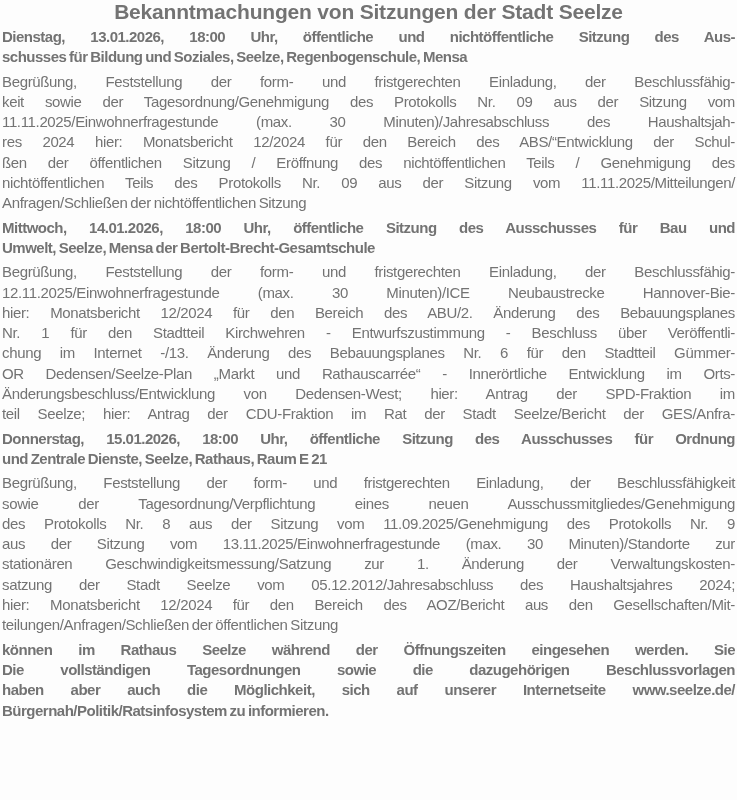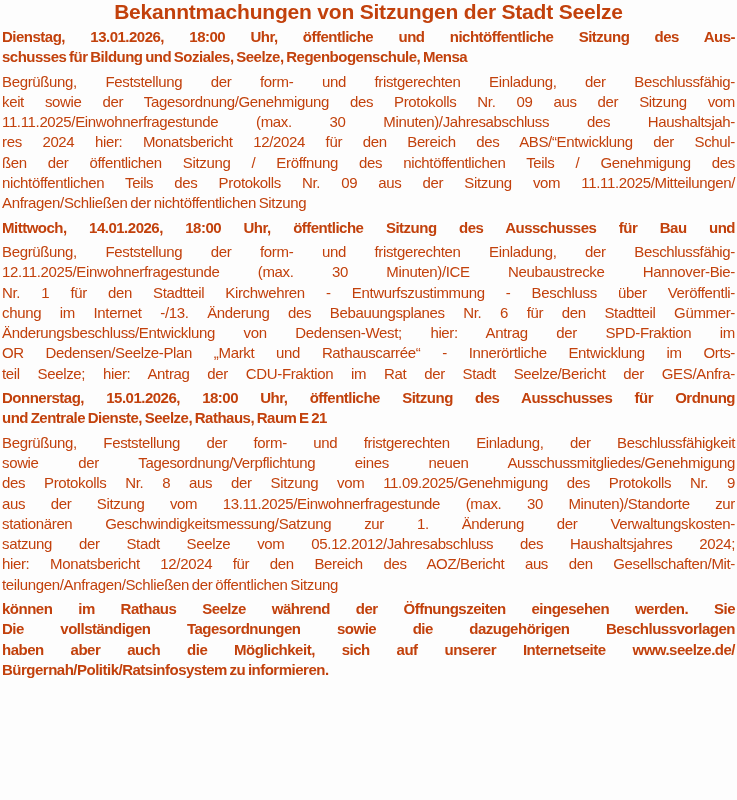--- a/index.html
+++ b/index.html
@@ -9,21 +9,21 @@
     width: 737px;
     height: 800px;
     overflow: hidden;
   }
   .doc {
     box-sizing: border-box;
     width: 737px;
     height: 588px;
     padding: 1px 2px 0 2px;
     font-family: "Liberation Sans", sans-serif;
-    color: #c2410c;
+    color: #737373;
     -webkit-font-smoothing: antialiased;
   }
   .title {
     margin: 0;
     font-size: 21px;
     font-weight: 700;
     line-height: 22px;
     text-align: center;
     letter-spacing: -0.2px;
     white-space: nowrap;
@@ -70,30 +70,32 @@
         <div class="line">res 2024 hier: Monatsbericht 12/2024 für den Bereich des ABS/“Entwicklung der Schul-</div>
         <div class="line">ßen der öffentlichen Sitzung / Eröffnung des nichtöffentlichen Teils / Genehmigung des</div>
         <div class="line">nichtöffentlichen Teils des Protokolls Nr. 09 aus der Sitzung vom 11.11.2025/Mitteilungen/</div>
         <div class="line line--last">Anfragen/Schließen der nichtöffentlichen Sitzung</div>
       </div>
   </section>
 
   <section class="block">
     <div class="heading">
         <div class="line">Mittwoch, 14.01.2026, 18:00 Uhr, öffentliche Sitzung des Ausschusses für Bau und</div>
+        <div class="line line--last">Umwelt, Seelze, Mensa der Bertolt-Brecht-Gesamtschule</div>
       </div>
   </section>
   <section class="block">
     <div class="body">
         <div class="line">Begrüßung, Feststellung der form- und fristgerechten Einladung, der Beschlussfähig-</div>
         <div class="line">12.11.2025/Einwohnerfragestunde (max. 30 Minuten)/ICE Neubaustrecke Hannover-Bie-</div>
+        <div class="line">hier: Monatsbericht 12/2024 für den Bereich des ABU/2. Änderung des Bebauungsplanes</div>
         <div class="line">Nr. 1 für den Stadtteil Kirchwehren - Entwurfszustimmung - Beschluss über Veröffentli-</div>
         <div class="line">chung im Internet -/13. Änderung des Bebauungsplanes Nr. 6 für den Stadtteil Gümmer-</div>
+        <div class="line">OR Dedensen/Seelze-Plan „Markt und Rathauscarrée“ - Innerörtliche Entwicklung im Orts-</div>
         <div class="line">Änderungsbeschluss/Entwicklung von Dedensen-West; hier: Antrag der SPD-Fraktion im</div>
-        <div class="line">OR Dedensen/Seelze-Plan „Markt und Rathauscarrée“ - Innerörtliche Entwicklung im Orts-</div>
         <div class="line">teil Seelze; hier: Antrag der CDU-Fraktion im Rat der Stadt Seelze/Bericht der GES/Anfra-</div>
       </div>
   </section>
 
   <section class="block">
     <div class="heading">
         <div class="line">Donnerstag, 15.01.2026, 18:00 Uhr, öffentliche Sitzung des Ausschusses für Ordnung</div>
         <div class="line line--last">und Zentrale Dienste, Seelze, Rathaus, Raum E 21</div>
       </div>
   </section>

